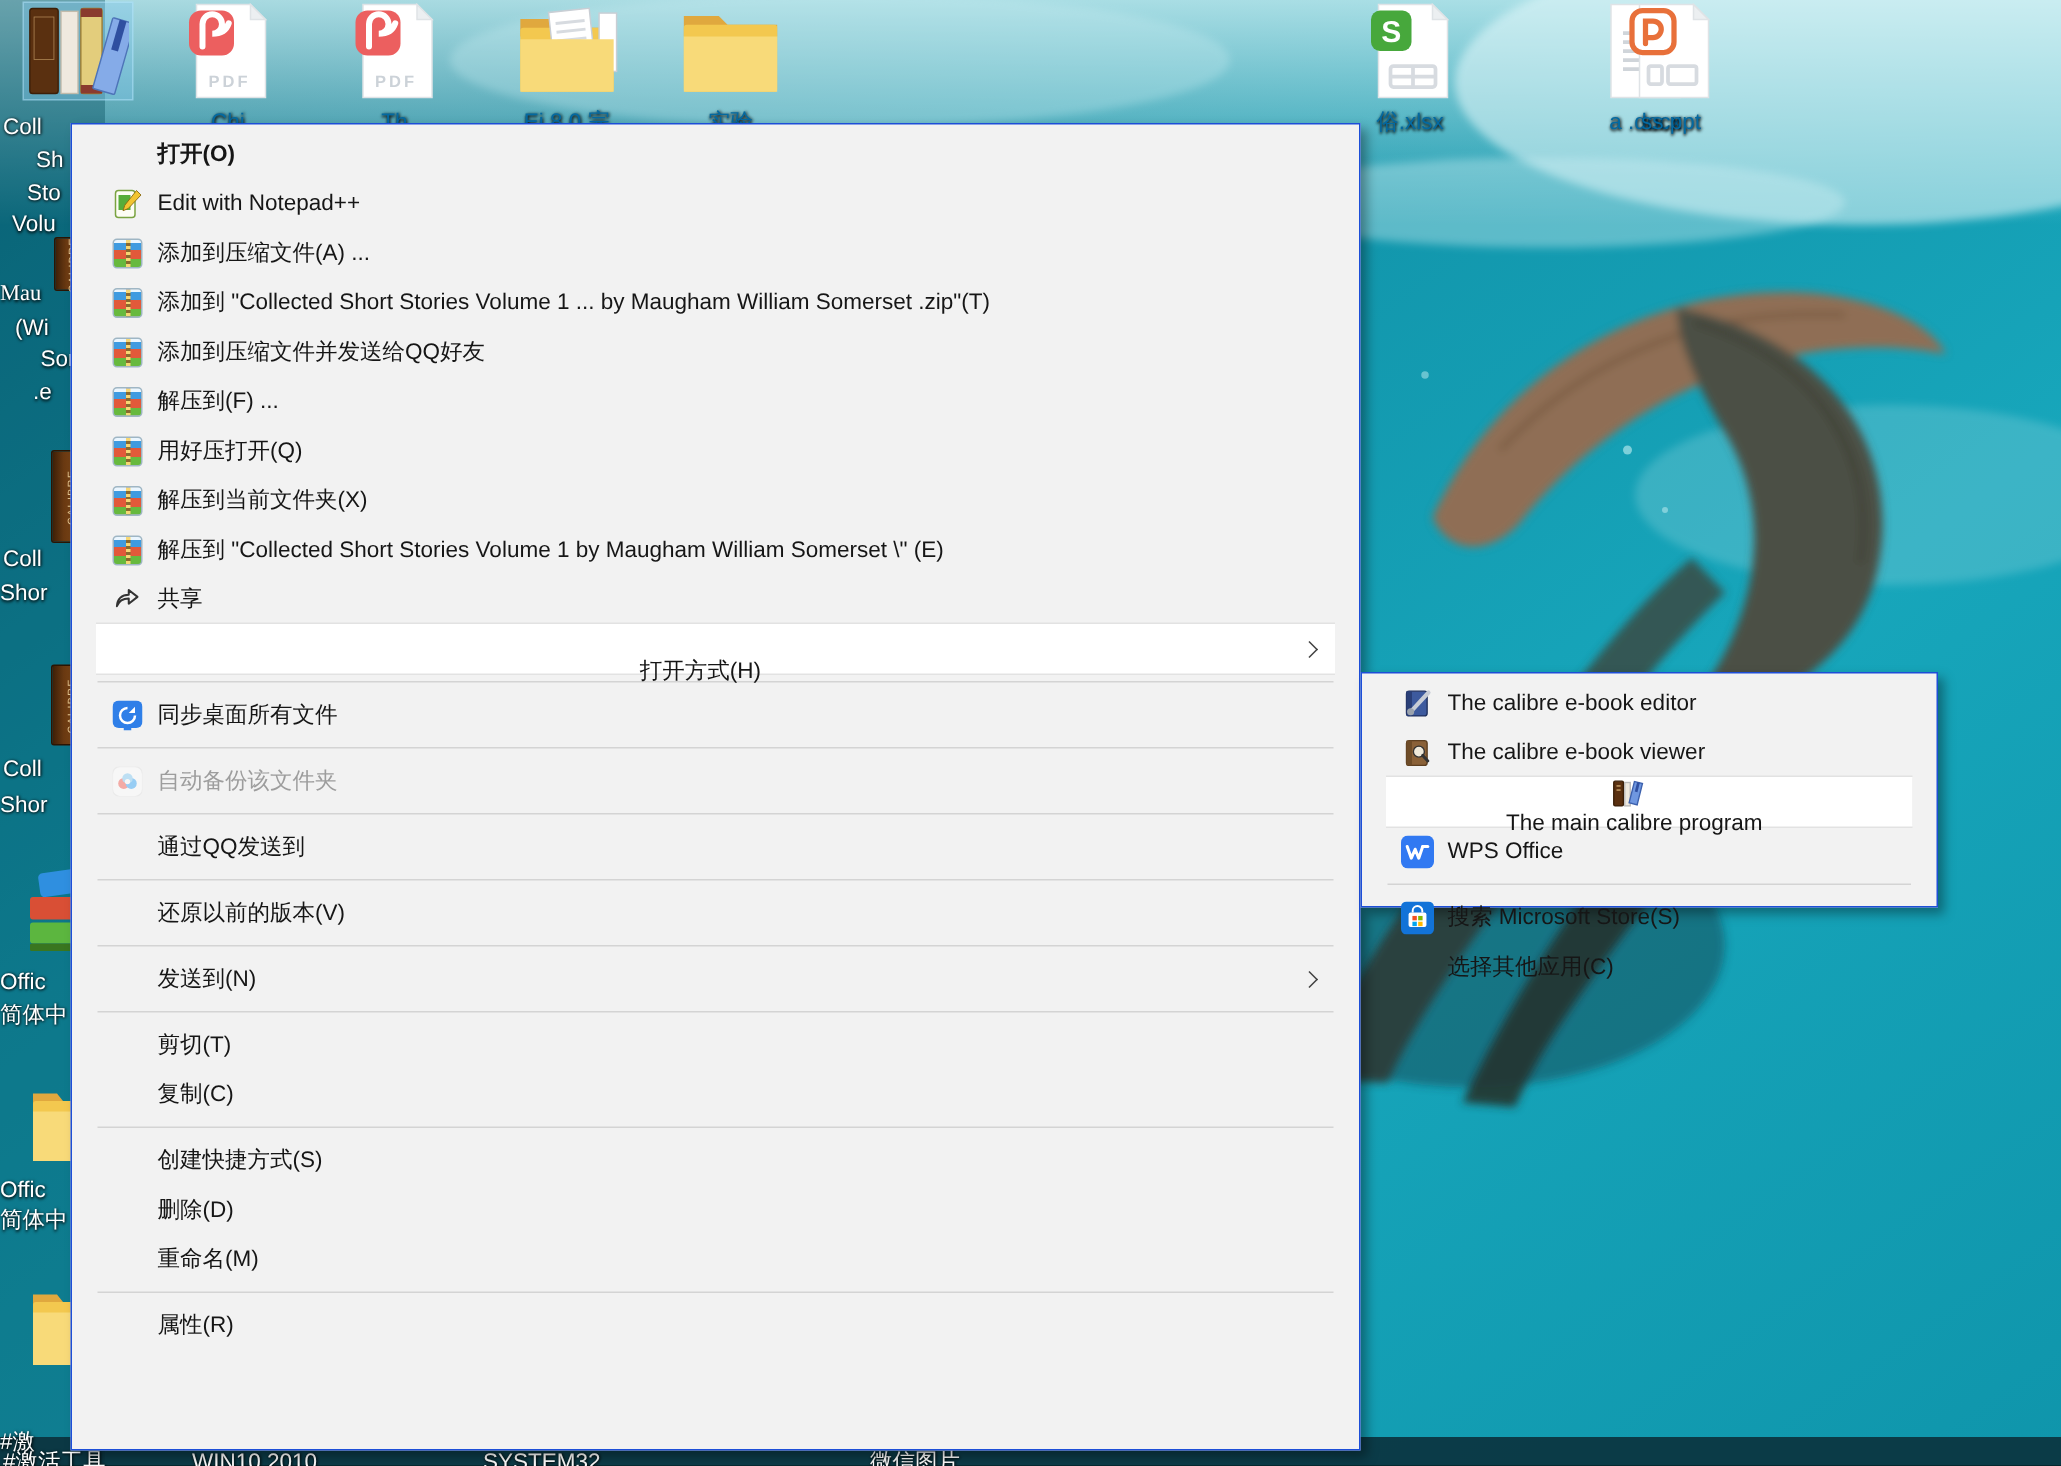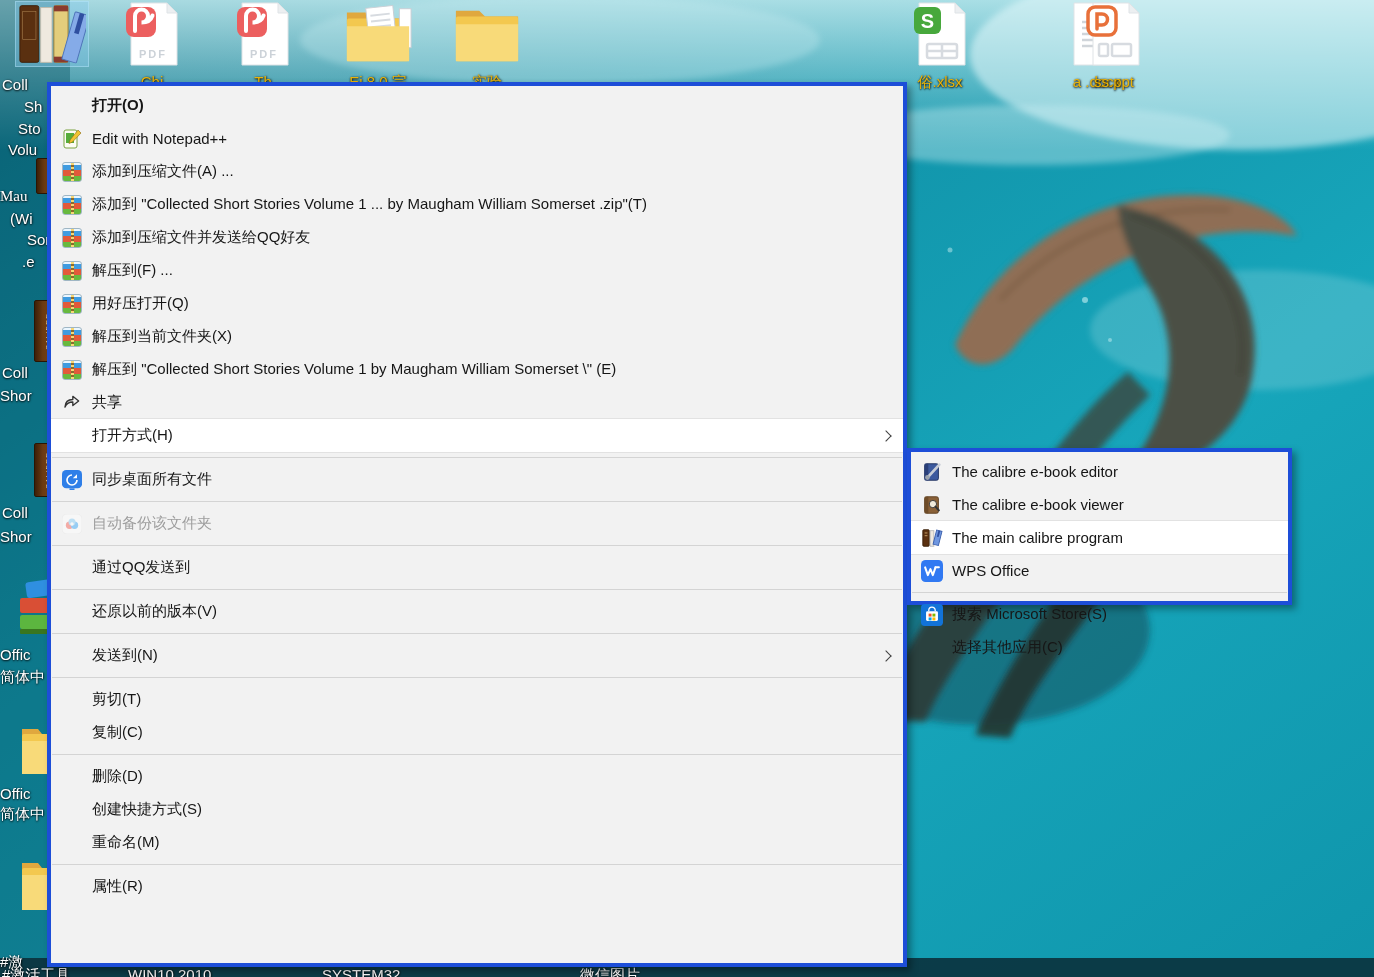--- a/index.html
+++ b/index.html
@@ -3,45 +3,45 @@
 <meta charset="utf-8">
 <style>
   html,body{margin:0;padding:0;background:#000;}
   #desktop{position:relative;width:1374px;height:977px;overflow:hidden;
     font-family:"Liberation Sans","DejaVu Sans",sans-serif;}
   .wp{position:absolute;inset:0;width:1374px;height:977px;display:block;}
 
   
   .dicon{position:absolute;top:2px;width:92px;display:flex;flex-direction:column;align-items:center;z-index:2;}
   .dicon .art{width:72px;height:64px;display:flex;align-items:center;justify-content:center;}
-  .dicon .lbl{margin-top:7px;font-size:15px;line-height:17px;color:#eab308;white-space:nowrap;
+  .dicon .lbl{margin-top:7px;font-size:15px;line-height:17px;color:#0369a1;white-space:nowrap;
     text-shadow:0 1px 2px rgba(0,0,0,.85),1px 0 2px rgba(0,0,0,.6);}
   .dicon.sel .art{background:rgba(130,200,235,.42);outline:1px solid rgba(170,225,250,.65);}
 
   
   .fragwrap{position:absolute;inset:0;z-index:2;}
   .frag{position:absolute;font-size:15px;line-height:17px;color:#fff;white-space:nowrap;
     text-shadow:0 1px 2px rgba(0,0,0,.85),1px 0 2px rgba(0,0,0,.6);}
   .spine{position:absolute;background:linear-gradient(90deg,#3d1f07,#6b3a12 30%,#7a4517 55%,#3d1f07);
     border:1px solid #2b1503;border-radius:2px;display:flex;align-items:center;justify-content:center;z-index:2;}
   .spine span{transform:rotate(-90deg);font-size:7px;letter-spacing:1px;color:#e8c893;white-space:nowrap;}
   .stackicon,.miniedge{position:absolute;z-index:2;}
   .miniedge{background:linear-gradient(90deg,#d9d4c6,#f2efe6);border:1px solid #b9b4a4;}
   .minifolder{position:absolute;z-index:2;}
 
   
-  .menu{position:absolute;background:#f2f2f2;border:4px solid #1d4ed8;
-    box-shadow:4px 4px 7px rgba(0,0,0,.35);z-index:5;padding:3px 0;box-sizing:border-box;}
+  .menu{position:absolute;background:#f2f2f2;border:1px solid #1d4ed8;
+    box-shadow:4px 4px 7px rgba(0,0,0,.35);z-index:5;padding:3px 16px;box-sizing:border-box;}
   #mainmenu{left:47px;top:82px;width:860px;height:885px;}
   #submenu{left:907px;top:448px;width:385px;height:157px;z-index:6;}
   .mi{position:relative;display:flex;align-items:center;height:33px;padding:0 30px 0 10px;cursor:default;}
   .mi .ic{width:22px;height:22px;margin-right:9px;flex:none;display:flex;align-items:center;justify-content:center;}
   .mi .lb{font-size:15px;color:#161616;white-space:nowrap;}
   .mi.bold .lb{font-weight:bold;}
-  .mi.hl{background:#ffffff;box-shadow:0 1px 0 #e2e2e2,0 -1px 0 #e2e2e2;}
+  .mi.hl{background:#ffffff;box-shadow:0 1px 0 #e2e2e2,0 -1px 0 #e2e2e2;flex-direction:column;}
   .mi.dis .lb{color:#9d9d9d;}
   .mi.dis .ic{opacity:.45;}
   .msep{height:1px;background:#d4d4d4;margin:5px 1px;}
   .arr{position:absolute;right:13px;top:50%;width:7px;height:7px;
     border-top:1.6px solid #3f3f3f;border-right:1.6px solid #3f3f3f;
     transform:translateY(-50%) rotate(45deg);}
 
   
   .hz{width:20px;height:20px;border-radius:3px;position:relative;overflow:hidden;
     background:linear-gradient(#eaf6ff 0 2px,#3f9be0 2px 7px,#e2593a 7px 13px,#67b93e 13px 18px,#2f7d22 18px 20px);
@@ -390,25 +390,25 @@
       <span class="ic"></span>
       <span class="lb">剪切(T)</span>
     </div>
     <div class="mi">
       <span class="ic"></span>
       <span class="lb">复制(C)</span>
     </div>
     <div class="msep"></div>
     <div class="mi">
       <span class="ic"></span>
+      <span class="lb">创建快捷方式(S)</span>
+    </div>
+    <div class="mi">
+      <span class="ic"></span>
       <span class="lb">删除(D)</span>
-    </div>
-    <div class="mi">
-      <span class="ic"></span>
-      <span class="lb">创建快捷方式(S)</span>
     </div>
     <div class="mi">
       <span class="ic"></span>
       <span class="lb">重命名(M)</span>
     </div>
     <div class="msep"></div>
     <div class="mi">
       <span class="ic"></span>
       <span class="lb">属性(R)</span>
     </div>

